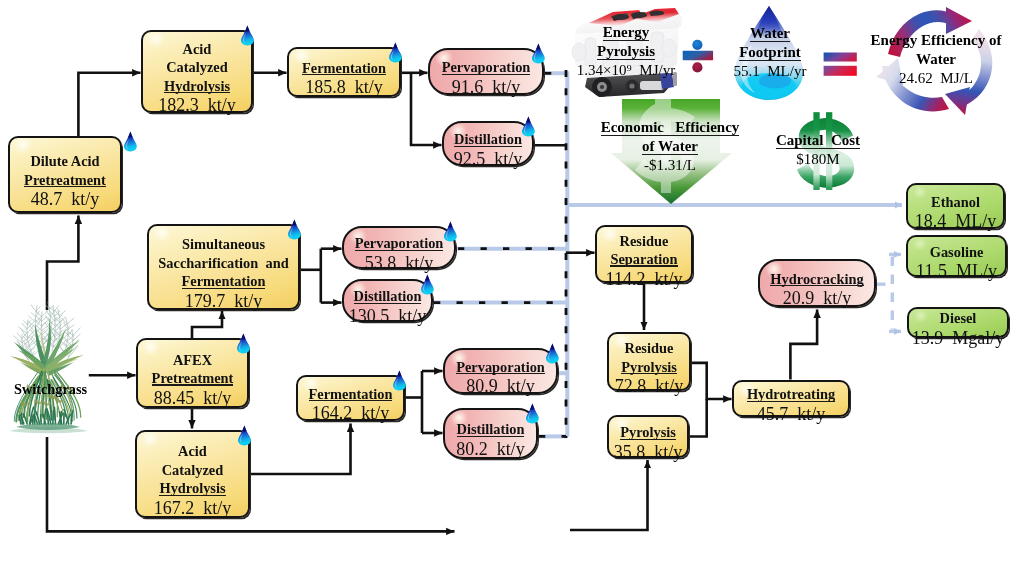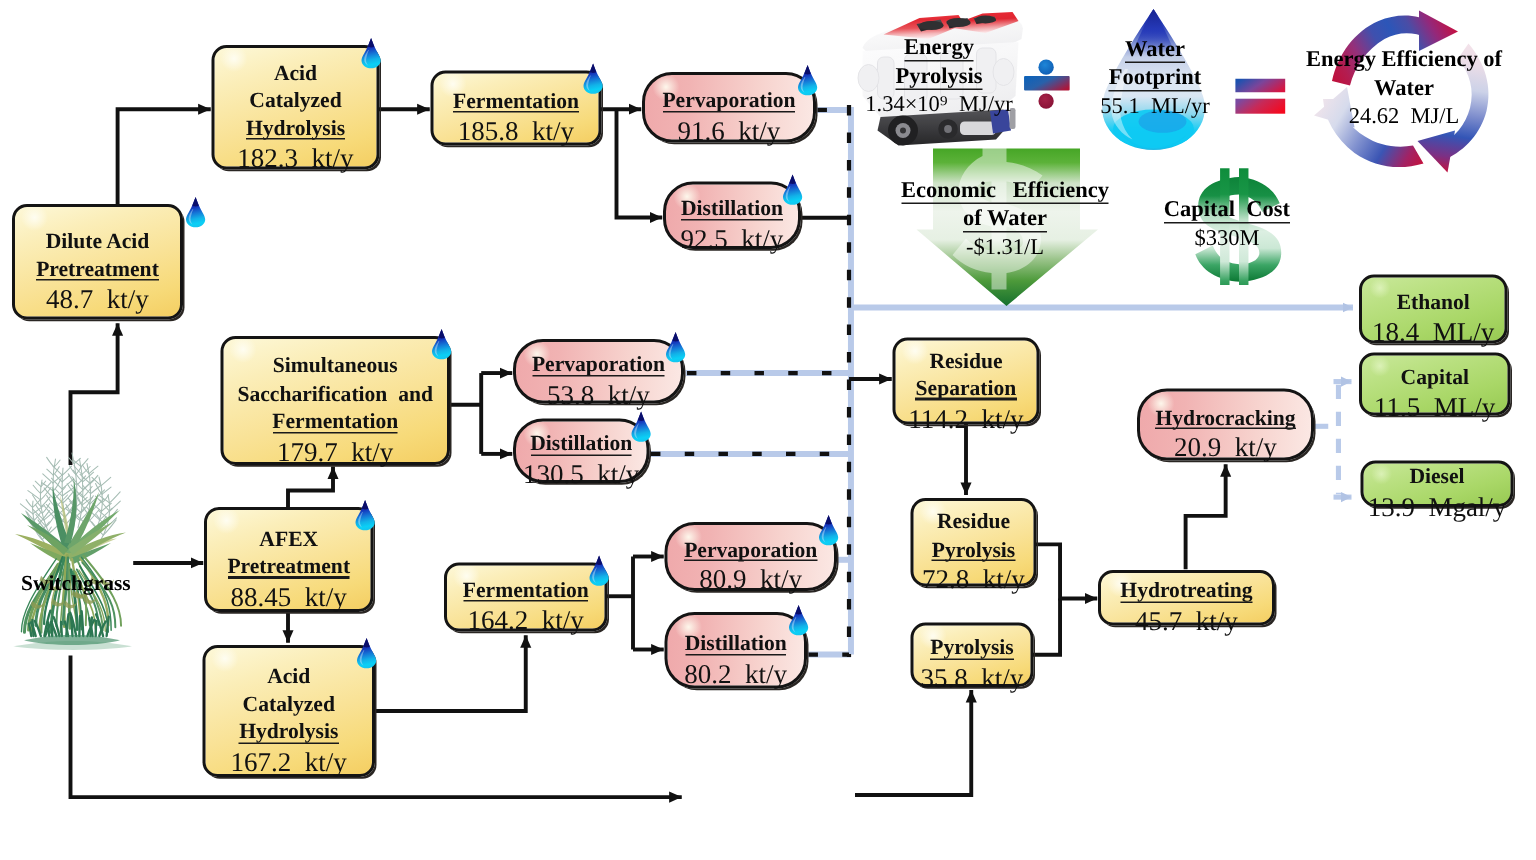--- a/index.html
+++ b/index.html
@@ -673,21 +673,21 @@
 <div class="val">45.7  kt/y</div>
     </div>
 <div class="node green" style="left:906px;top:183px;width:99px;height:46px">
 <div class="ttl">
         <div class="tl"><span class="">Ethanol</span></div>
       </div>
 <div class="val">18.4  ML/y</div>
     </div>
 <div class="node green" style="left:906px;top:235px;width:101px;height:42px">
 <div class="ttl">
-        <div class="tl"><span class="">Capital</span></div>
+        <div class="tl"><span class="">Gasoline</span></div>
       </div>
 <div class="val">11.5  ML/y</div>
     </div>
 <div class="node green" style="left:907px;top:307px;width:102px;height:31px">
 <div class="ttl">
         <div class="tl"><span class="">Diesel</span></div>
       </div>
 <div class="val">13.9  Mgal/y</div>
     </div>
 <svg class="drop" style="left:123.2px;top:130.6px" width="14.8" height="21" viewBox="0 0 14.6 21">
@@ -744,16 +744,16 @@
       <div class="mt"><span class="">Water</span></div>
 <div class="mv">24.62  MJ/L</div>
     </div>
 <div class="metric" style="left:596px;top:118px;width:148px">
 <div class="mt"><span class="u">Economic   Efficiency</span></div>
       <div class="mt"><span class="u">of Water</span></div>
 <div class="mv">-$1.31/L</div>
     </div>
 <div class="metric" style="left:770px;top:131px;width:96px">
 <div class="mt"><span class="u">Capital  Cost</span></div>
-<div class="mv">$330M</div>
+<div class="mv">$180M</div>
     </div>
 <div id="feedstock-label" style="left:14px;top:381px">Switchgrass</div>
 </div>
 
 </body></html>

